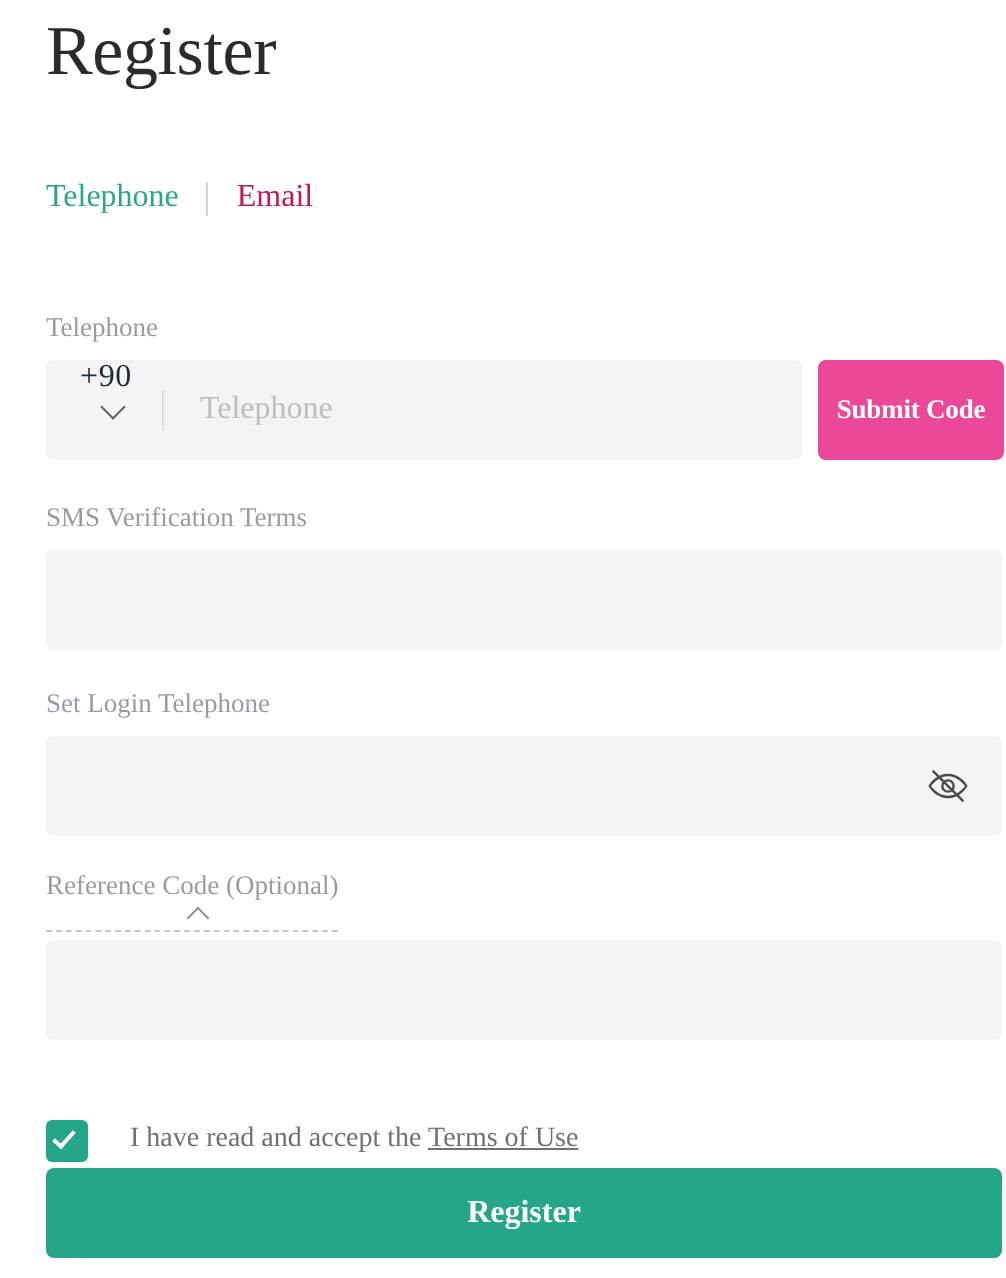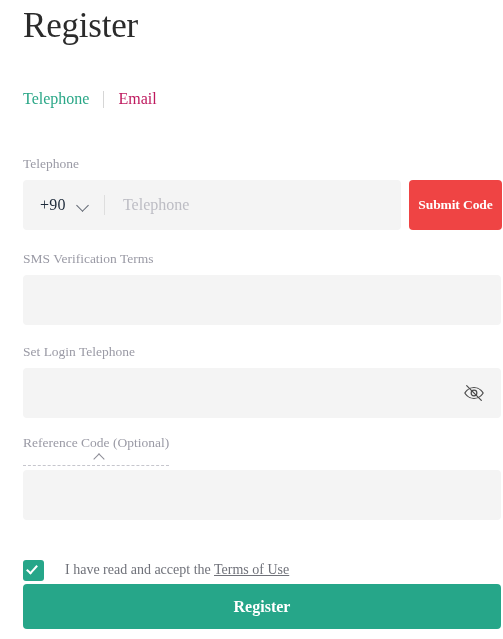--- a/index.html
+++ b/index.html
@@ -86,25 +86,25 @@
 
   
   .tel-row-box {
     top: 180px;
     width: 378px;
     display: flex;
     align-items: center;
   }
   .country-code {
     display: flex;
-    align-items: center;
     padding-left: 17px;
     height: 100%;
     cursor: pointer;
     user-select: none;
+    flex-direction: column;
   }
   .country-code-text {
     font-size: 16px;
     color: #1d2a3a;
     letter-spacing: 0.3px;
   }
   .chevron-down {
     display: inline-block;
     margin-left: 12px;
     width: 11px;
@@ -138,21 +138,21 @@
     height: 100%;
   }
   .tel-input::placeholder { color: #bdbdc4; }
 
   .submit-code-btn {
     position: absolute;
     left: 399px;
     top: 180px;
     width: 93px;
     height: 50px;
-    background: #ef4444;
+    background: #ec4899;
     color: #ffffff;
     border: none;
     border-radius: 4px;
     font-family: inherit;
     font-size: 13.5px;
     font-weight: bold;
     letter-spacing: -0.1px;
     cursor: pointer;
     padding: 0;
   }

